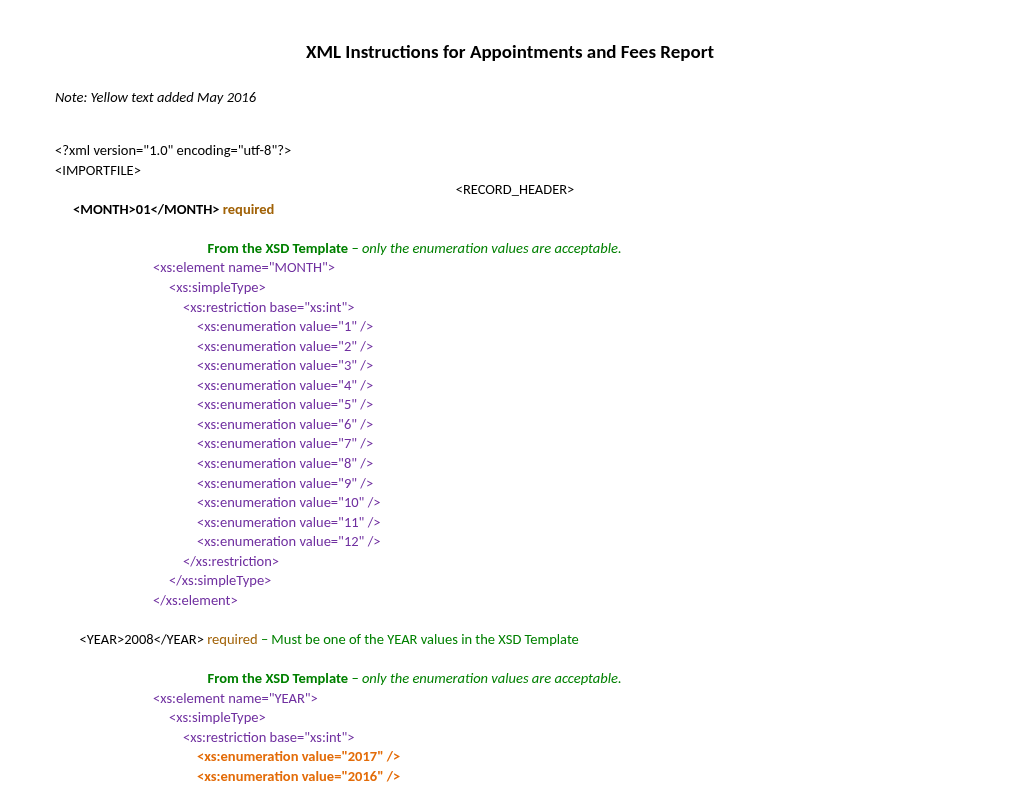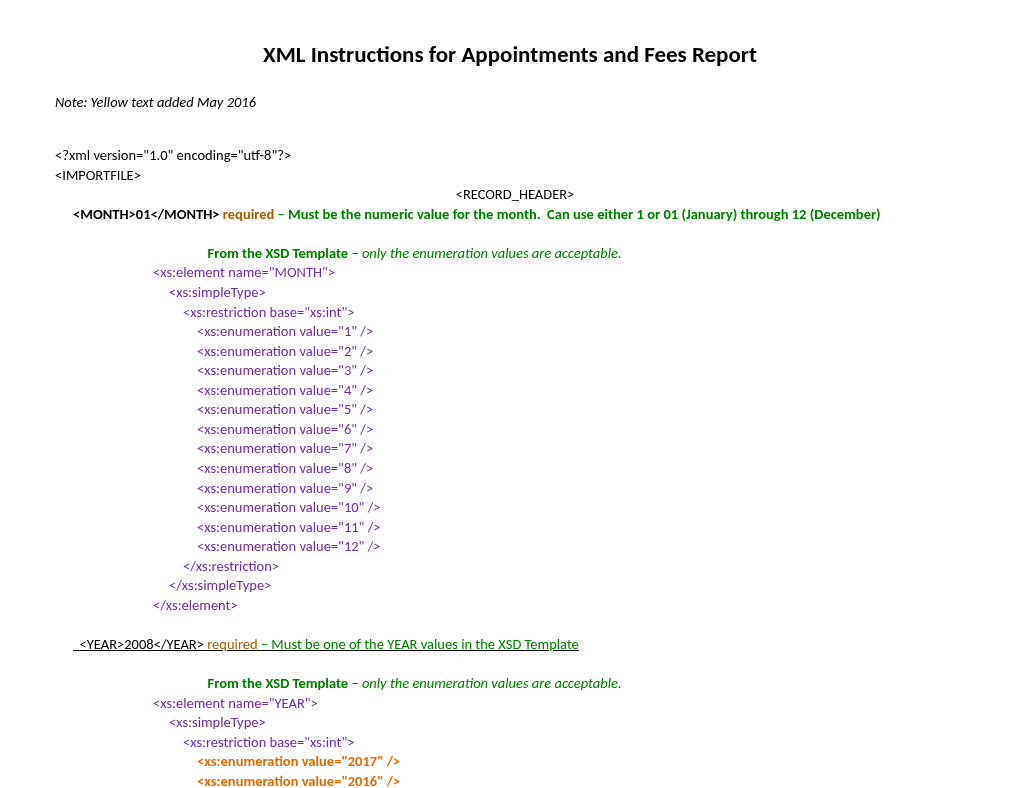--- a/index.html
+++ b/index.html
@@ -8,35 +8,35 @@
     margin: 0;
     padding: 40px 55px 30px 55px;
     width: 1020px;
     box-sizing: border-box;
     color: #000;
     font-size: 14.5px;
   }
   .title {
     text-align: center;
     font-weight: bold;
-    font-size: 23px;
+    font-size: 19px;
     margin-bottom: 25px;
   }
   .note {
     font-style: italic;
     margin-bottom: 35px;
   }
   .line { white-space: pre; line-height: 1.35; }
   .indent1 { padding-left: 10px; text-align: center; }
   .indent2 { padding-left: 18px; font-weight: bold; }
   .blockIndent { padding-left: 98px; }
   .blockIndent1 { padding-left: 114px; }
   .blockIndent2 { padding-left: 128px; }
   .blockIndent3 { padding-left: 142px; }
-  .yearRow { padding-left: 18px; text-decoration: underline; }
+  .yearRow { padding-left: 18px; }
   .blue { color: #000000; }
   .red { color: #a16207; }
   .green { color: #008000; }
   .purple { color: #7030a0; }
   .orange { color: #e36c09; font-weight: bold; }
   .bold { font-weight: bold; padding-left: 48px; }
   .italic { font-style: italic; }
   .month-row { display: flex; flex-wrap: wrap; }
 </style>
 </head>
@@ -44,21 +44,21 @@
 
 <div class="title">XML Instructions for Appointments and Fees Report</div>
 
 <div class="note">Note: Yellow text added May 2016</div>
 
 <div class="line">&lt;?xml version="1.0" encoding="utf-8"?&gt;</div>
 <div class="line">&lt;IMPORTFILE&gt;</div>
 <div class="line indent1">&lt;RECORD_HEADER&gt;</div>
 
 <div class="line indent2 month-row">
-  <span>&lt;MONTH&gt;</span><span class="blue">01</span><span>&lt;/MONTH&gt; </span><span class="red">required </span><span class="green">– Must be the numeric value for the month.  Can use either 1 or 01 (January) through 12 (December)</span>
+  <span>&lt;MONTH&gt;</span><span class="blue">01</span><span>&lt;/MONTH&gt; </span><span class="red">required </span>
 </div>
 
 <div class="line blockIndent">
   <span class="green bold">From the XSD Template </span><span class="green italic">– only the enumeration values are acceptable.</span>
 </div>
 <div class="line blockIndent purple">&lt;xs:element name="MONTH"&gt;</div>
 <div class="line blockIndent1 purple">&lt;xs:simpleType&gt;</div>
 <div class="line blockIndent2 purple">&lt;xs:restriction base="xs:int"&gt;</div>
 
 <div class="line blockIndent3 purple">&lt;xs:enumeration value="1" /&gt;</div>

